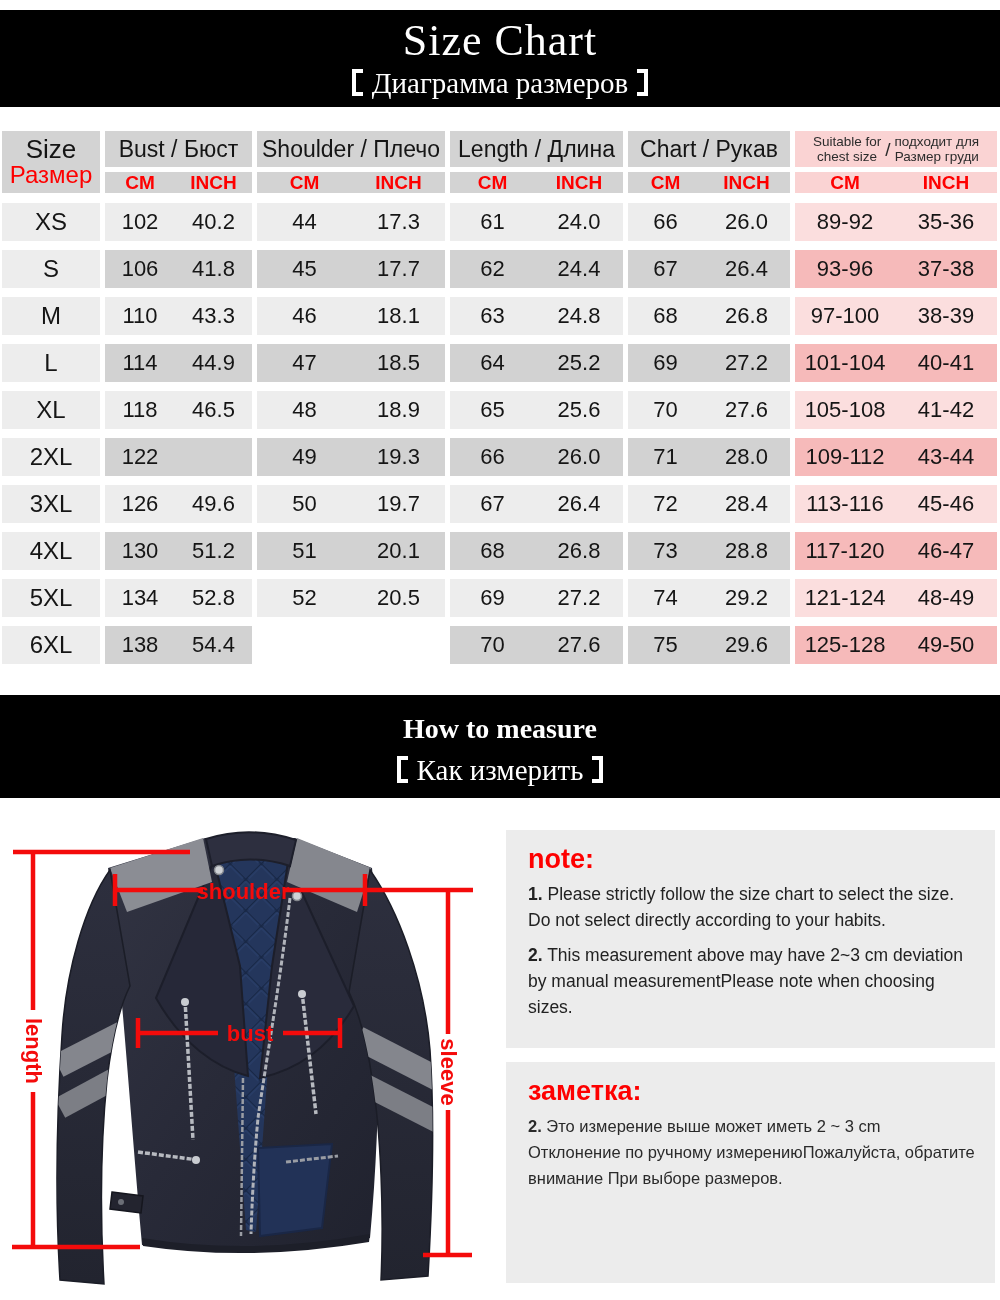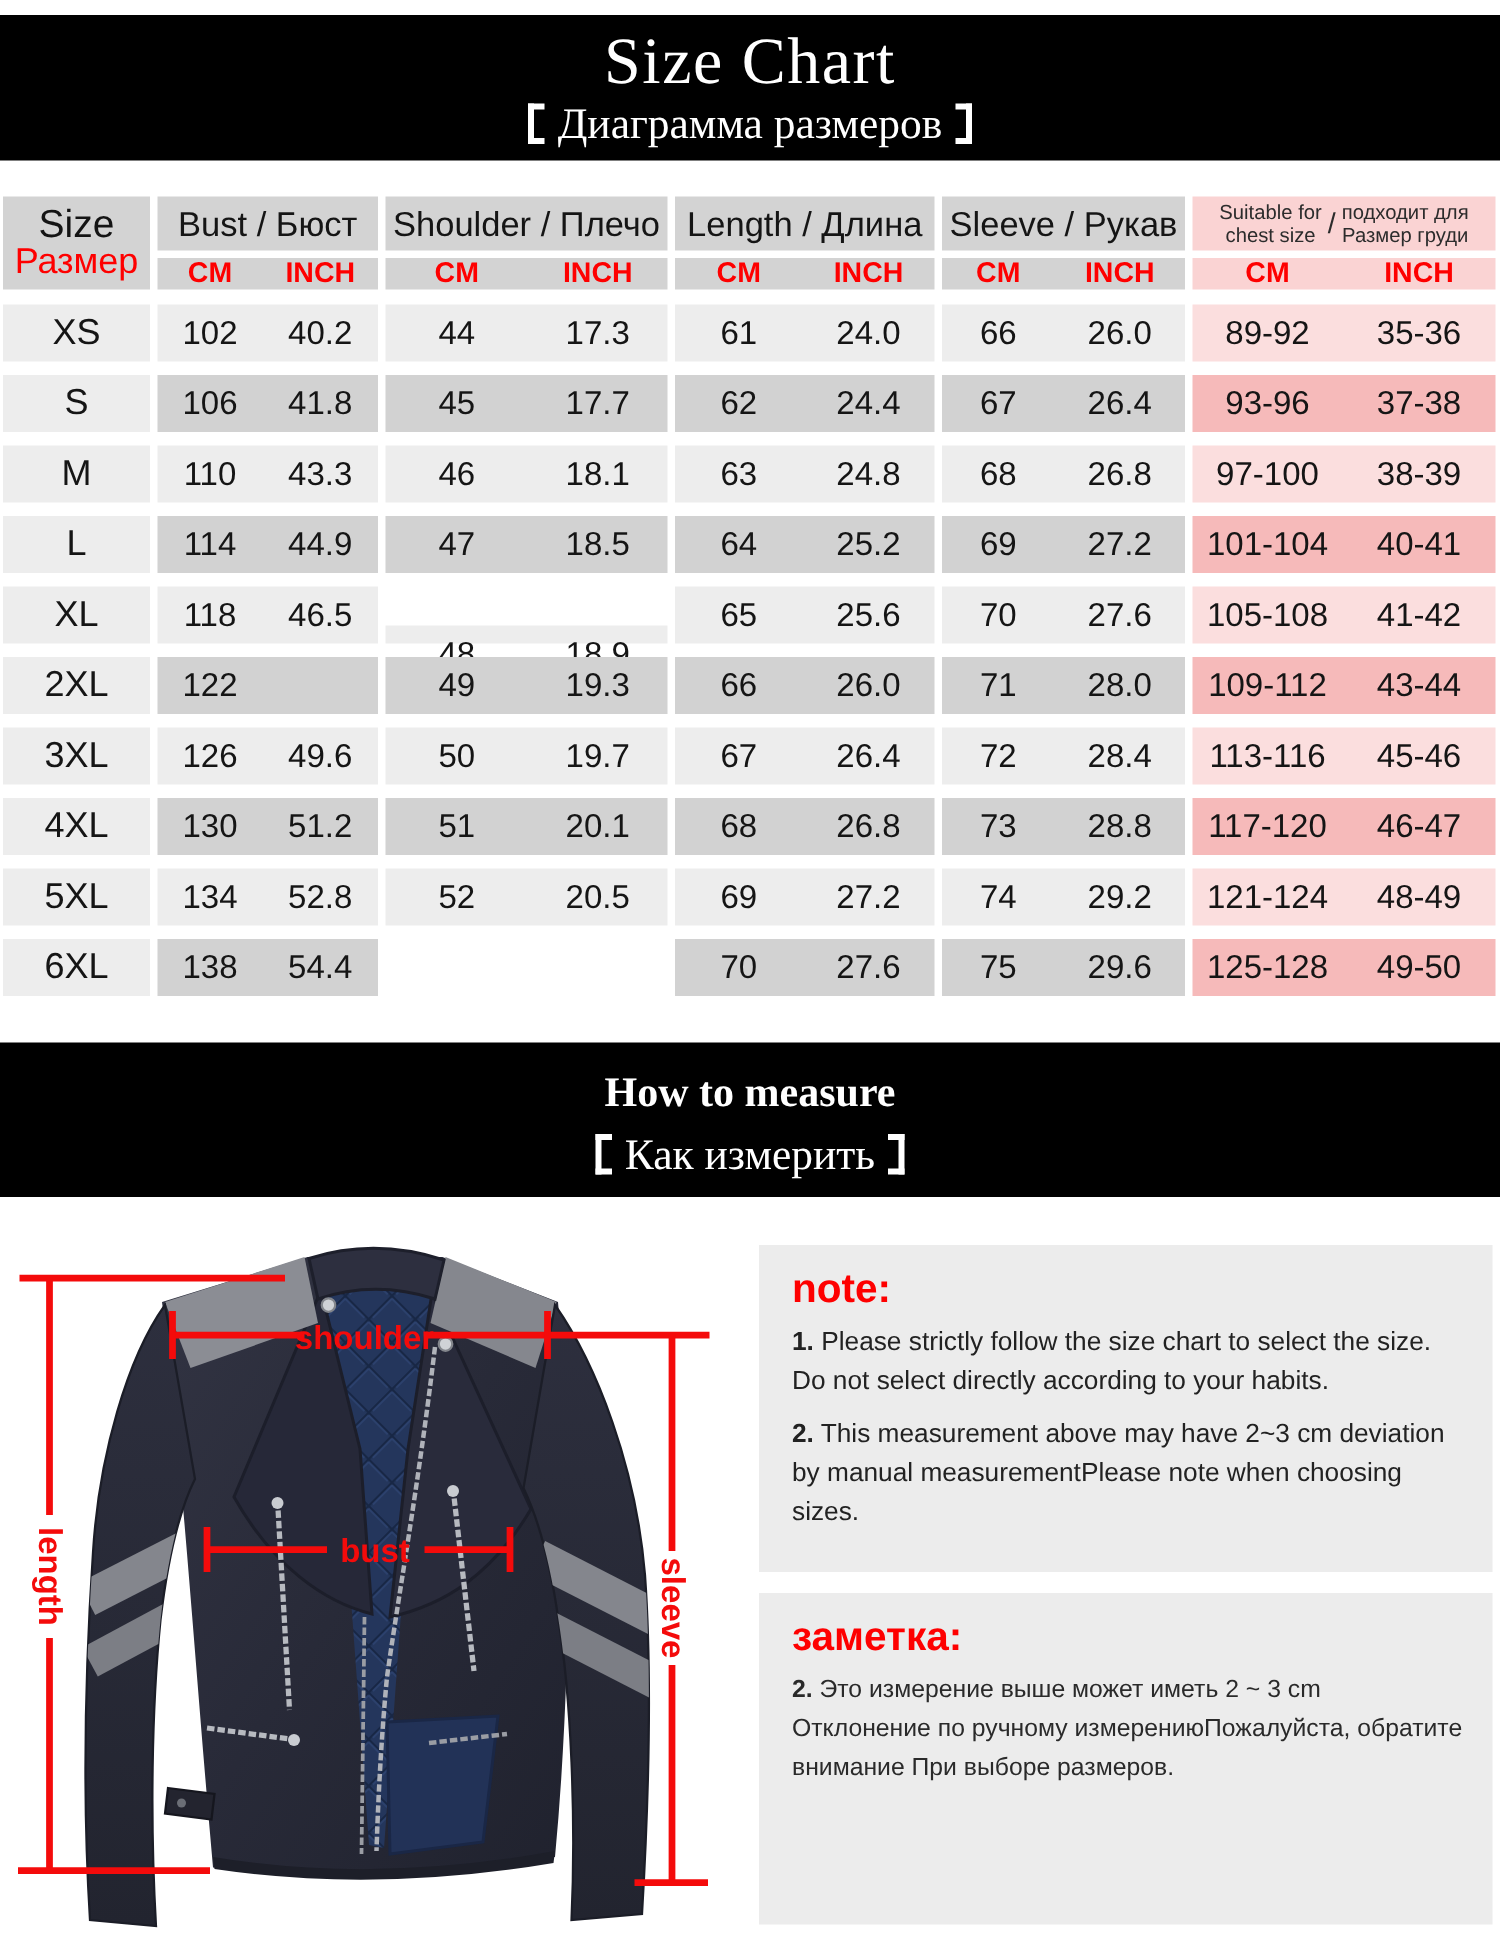--- a/index.html
+++ b/index.html
@@ -79,21 +79,21 @@
   </div>
 
   <div class="size-table">
     <div class="hd hd-size" style="grid-row:1/4;grid-column:1">
       <span class="en">Size</span>
       <span class="ru">Размер</span>
     </div>
     <div class="hd" style="grid-row:1;grid-column:3/5">Bust / Бюст</div>
     <div class="hd" style="grid-row:1;grid-column:6/8">Shoulder / Плечо</div>
     <div class="hd" style="grid-row:1;grid-column:9/11">Length / Длина</div>
-    <div class="hd" style="grid-row:1;grid-column:12/14">Sleeve / Рукав</div>
+    <div class="hd" style="grid-row:1;grid-column:12/14">Chart / Рукав</div>
     <div class="hd hd-suit" style="grid-row:1;grid-column:15/17">
       <span class="col2">
         <span>Suitable for</span>
         <span>chest size</span>
       </span>
       <span class="slash">/</span>
       <span class="col2">
         <span>подходит для</span>
         <span>Размер груди</span>
       </span>
@@ -202,21 +202,21 @@
       </div>
       <div class="block g-suit dark" style="grid-area: 11 / 15 / auto / span 2;">
         <span class="cl">101-104</span>
         <span class="cr">40-41</span>
       </div>
       <div class="size-cell" style="grid-area: 13 / 1;">XL</div>
       <div class="block g-bust light" style="grid-area: 13 / 3 / auto / span 2;">
         <span class="cl">118</span>
         <span class="cr">46.5</span>
       </div>
-      <div class="block g-sh light" style="grid-area: 13 / 6 / auto / span 2; margin-top: 26px;">
+      <div class="block g-sh light" style="grid-area: 13 / 6 / auto / span 2;">
         <span class="cl">48</span>
         <span class="cr">18.9</span>
       </div>
       <div class="block g-len light" style="grid-area: 13 / 9 / auto / span 2;">
         <span class="cl">65</span>
         <span class="cr">25.6</span>
       </div>
       <div class="block g-slv light" style="grid-area: 13 / 12 / auto / span 2;">
         <span class="cl">70</span>
         <span class="cr">27.6</span>

